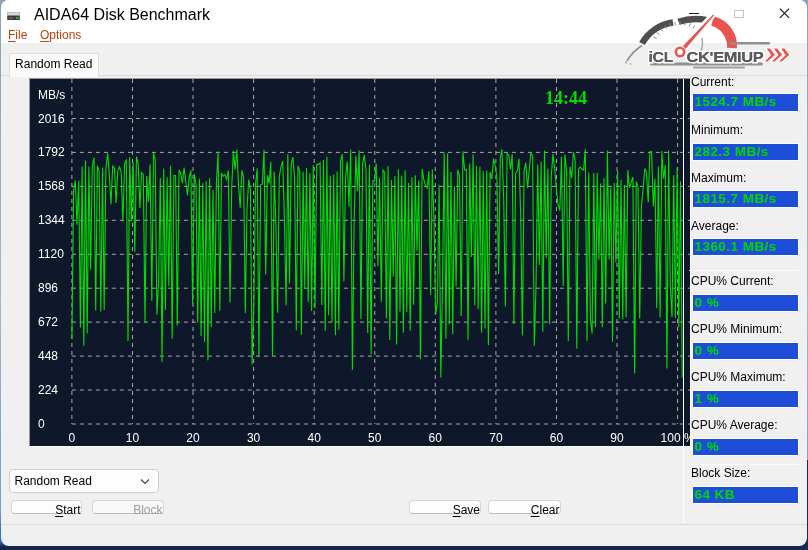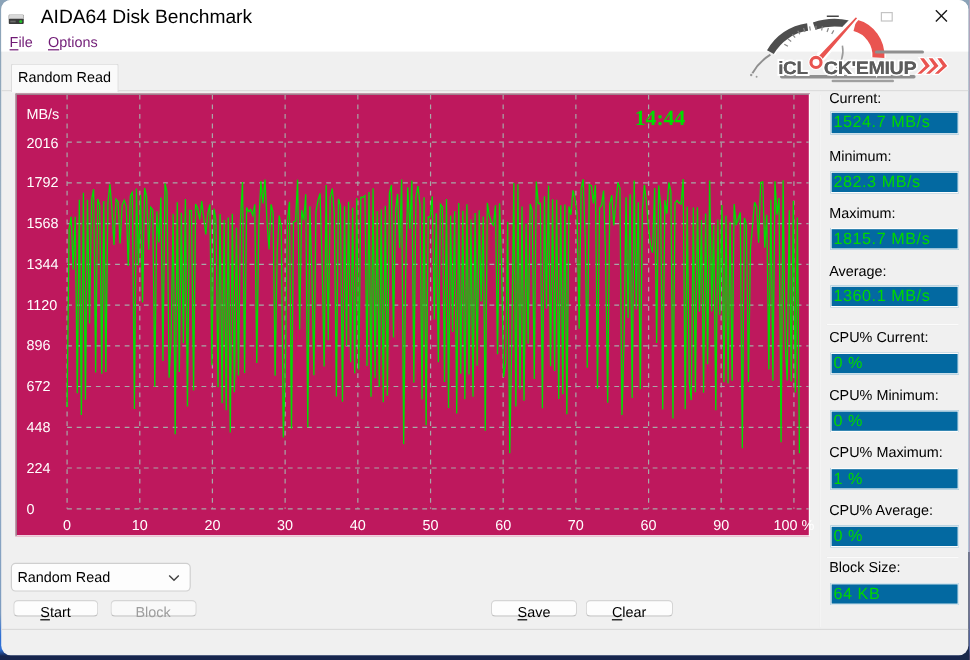--- a/index.html
+++ b/index.html
@@ -1,32 +1,32 @@
 <!DOCTYPE html>
 <html><head><meta charset="utf-8"><style>
 *{margin:0;padding:0;box-sizing:border-box}
 html,body{width:808px;height:550px;overflow:hidden}
 body{font-family:"Liberation Sans",sans-serif;background:linear-gradient(180deg,#8ba3b8 0%,#a3b7c8 55%,#7d9cc0 93%,#2e6fd4 96.4%,#2e6fd4 98.4%,#17254d 99.4%,#17254d 100%);position:relative}
 #win{position:absolute;left:1px;top:0;width:806px;height:546px;background:#f0f0f0;border-radius:8px;overflow:hidden}
 #titlebar{position:absolute;left:0;top:0;width:100%;height:43px;background:#fff}
 #title{position:absolute;left:33px;top:6px;font-size:16px;color:#000}
-.menu{position:absolute;top:28px;font-size:12px;color:#701a75}
+.menu{position:absolute;top:28px;font-size:12px;color:#c2410c}
 .capbtn{position:absolute}
 #tabline{position:absolute;left:0;top:75px;width:806px;height:1px;background:#dcdcdc}
 #tab{position:absolute;left:8px;top:52.5px;width:89.5px;height:24px;background:#fafafa;border:1px solid #dcdcdc;border-bottom:none;border-radius:2px 2px 0 0;font-size:12px;text-align:center;line-height:21.5px;color:#000}
-#chart{position:absolute;left:12px;top:78px;width:662px;height:369px;background:#be185d;border:1px solid;border-color:#9a9a9a #fdfdfd #fdfdfd #9a9a9a}
+#chart{position:absolute;left:28px;top:78px;width:662px;height:369px;background:#0f172a;border:1px solid;border-color:#9a9a9a #fdfdfd #fdfdfd #9a9a9a}
 .ylab{position:absolute;left:8px;font-size:12px;color:#fff;line-height:14px}
 .xlab{position:absolute;top:351.5px;width:50px;text-align:center;font-size:12px;color:#fff;line-height:14px}
 #clock{position:absolute;left:481px;top:9px;width:110px;text-align:center;font-family:"Liberation Serif",serif;font-weight:bold;font-size:18px;color:#00dd00}
 #vgroove{position:absolute;left:682px;top:79px;width:1px;height:444px;background:#d8d8d8;border-right:1px solid #fbfbfb}
 .slab{position:absolute;left:690px;font-size:12px;color:#000;line-height:14px}
-.sval{position:absolute;left:691px;width:106.5px;height:18.6px;background:#0369a1;color:#00d800;font-size:13.5px;font-weight:normal;letter-spacing:0.45px;line-height:16px;padding-left:1.5px;border:1px solid #fcfcfc}
+.sval{position:absolute;left:691px;width:106.5px;height:18.6px;background:#1d4ed8;color:#00d800;font-size:13.5px;font-weight:bold;letter-spacing:0.45px;line-height:16px;padding-left:1.5px;border:1px solid #fcfcfc}
 .hgroove{position:absolute;left:688px;width:110px;height:1px;background:#d8d8d8;border-bottom:1px solid #fbfbfb}
 .combo{position:absolute;top:469.3px;height:24px;background:#fdfdfd;border:1px solid #cfcfcf;border-radius:4px;font-size:12px;color:#000;line-height:22px;padding-left:5px}
-.btn{position:absolute;top:499.5px;height:14px;background:#fdfdfd;border:1px solid #d5d5d5;border-bottom-color:#bdbdbd;border-radius:4px;font-size:12px;color:#000;text-align:center;line-height:18px}
+.btn{position:absolute;top:499.5px;height:14px;background:#fdfdfd;border:1px solid #d5d5d5;border-bottom-color:#bdbdbd;border-radius:4px;font-size:12px;color:#000;text-align:right;line-height:18px}
 #divider{position:absolute;left:0;top:524px;width:806px;height:1px;background:#dadada}
 u{text-decoration:underline;text-underline-offset:2px}
 </style></head><body>
 <div style="position:absolute;left:800px;top:460px;width:8px;height:90px;background:#1b2a4a"></div>
 <div id="win">
 <div id="titlebar"></div>
 <svg class="capbtn" style="left:5.5px;top:11.5px" width="13" height="9" viewBox="0 0 14 10">
  <rect x="0" y="0" width="14" height="5.5" rx="1.5" fill="#d9d9d9" stroke="#9a9a9a" stroke-width="0.8"></rect>
  <rect x="0" y="4" width="14" height="5" rx="1" fill="#3a3a3a"></rect>
  <rect x="1.5" y="5.8" width="5" height="1.6" fill="#6a6a6a"></rect>

